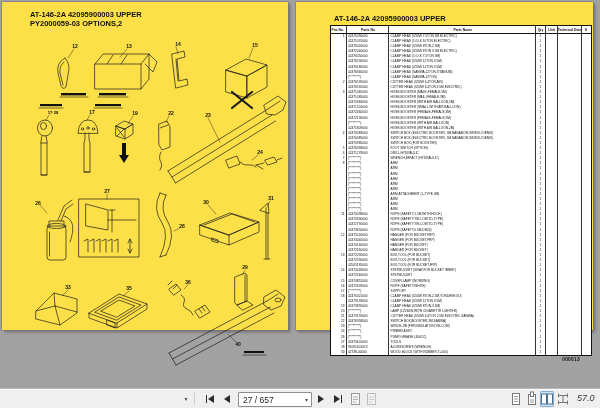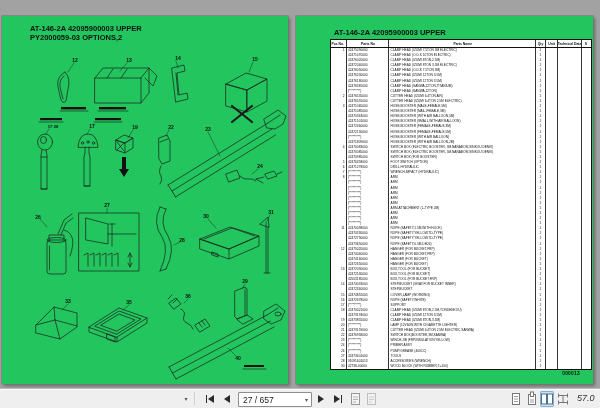--- a/index.html
+++ b/index.html
@@ -1,19 +1,19 @@
 <!DOCTYPE html>
 <html><head>
 <meta charset="utf-8">
 <style>
   html,body{margin:0;padding:0;}
   #app{position:relative;width:600px;height:408px;background:#a2a2a2;overflow:hidden;
        font-family:"Liberation Sans",sans-serif;}
   .canvas{position:absolute;left:0;top:0;width:600px;height:388px;}
-  .page{position:absolute;top:16px;height:368px;background:#22c55e;
+  .page{position:absolute;top:2px;height:328px;background:#fde047;
         box-shadow:0 0 0 0.6px #777, 2px 2px 3px rgba(0,0,0,.35);}
   .left-page{left:2px;width:286px;}
   .right-page{left:296px;width:297px;}
 
   
   .lp-title{position:absolute;left:28px;font-weight:bold;color:#111;font-size:7.5px;line-height:8.5px;white-space:nowrap;}
   .lp-t1{top:9px;} .lp-t2{top:18px;}
 
   .diagram{position:absolute;left:0;top:0;}
 

